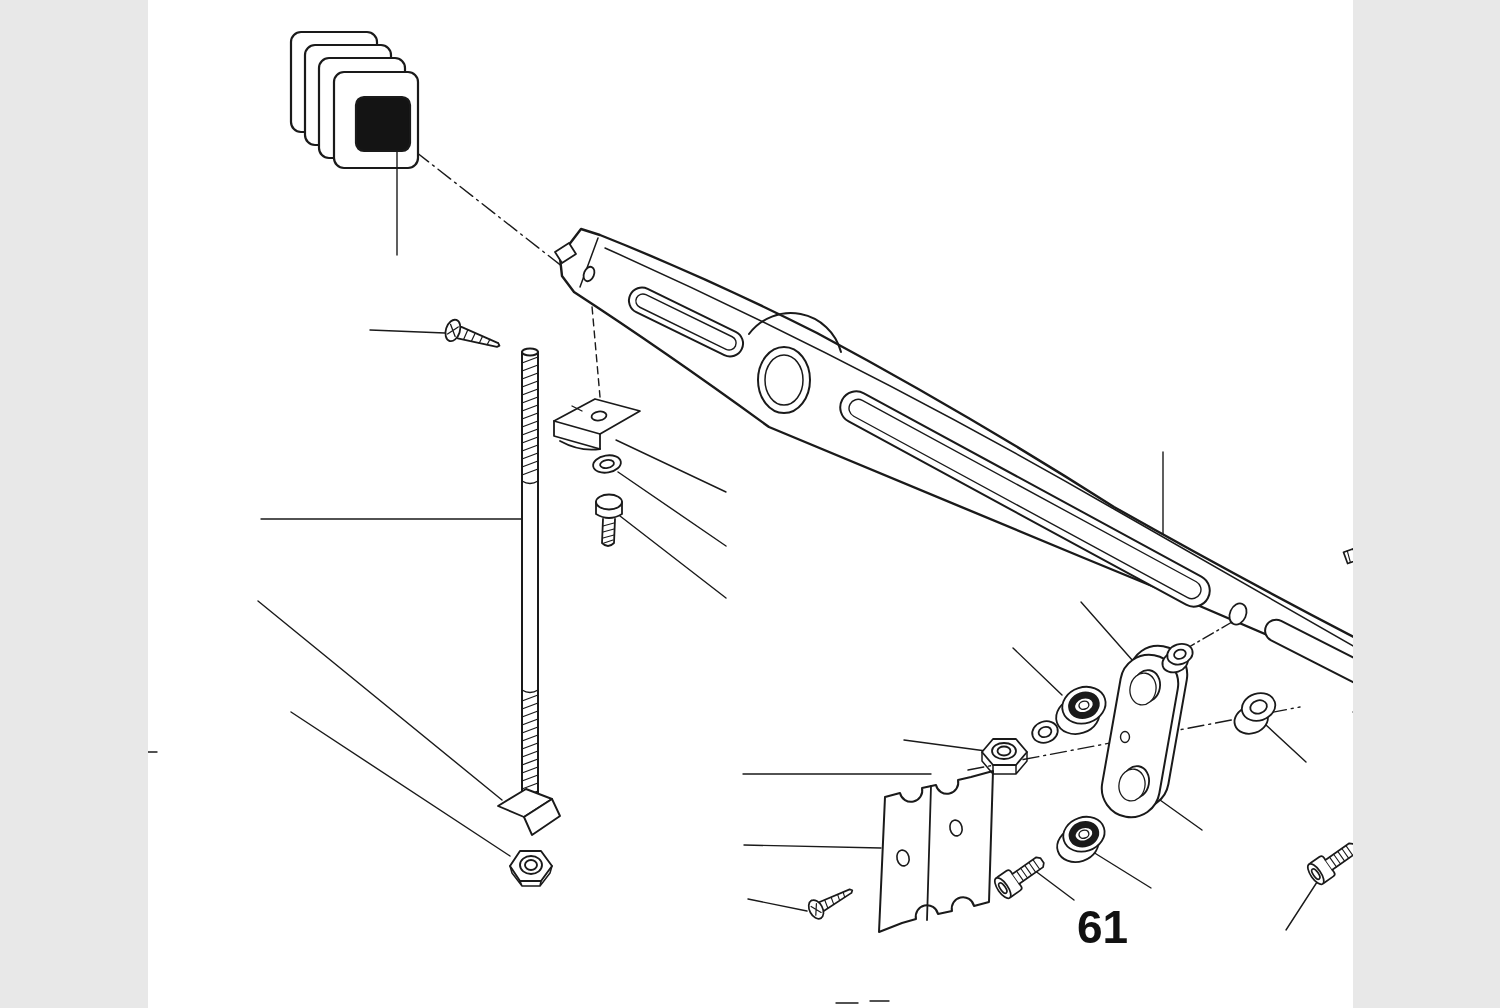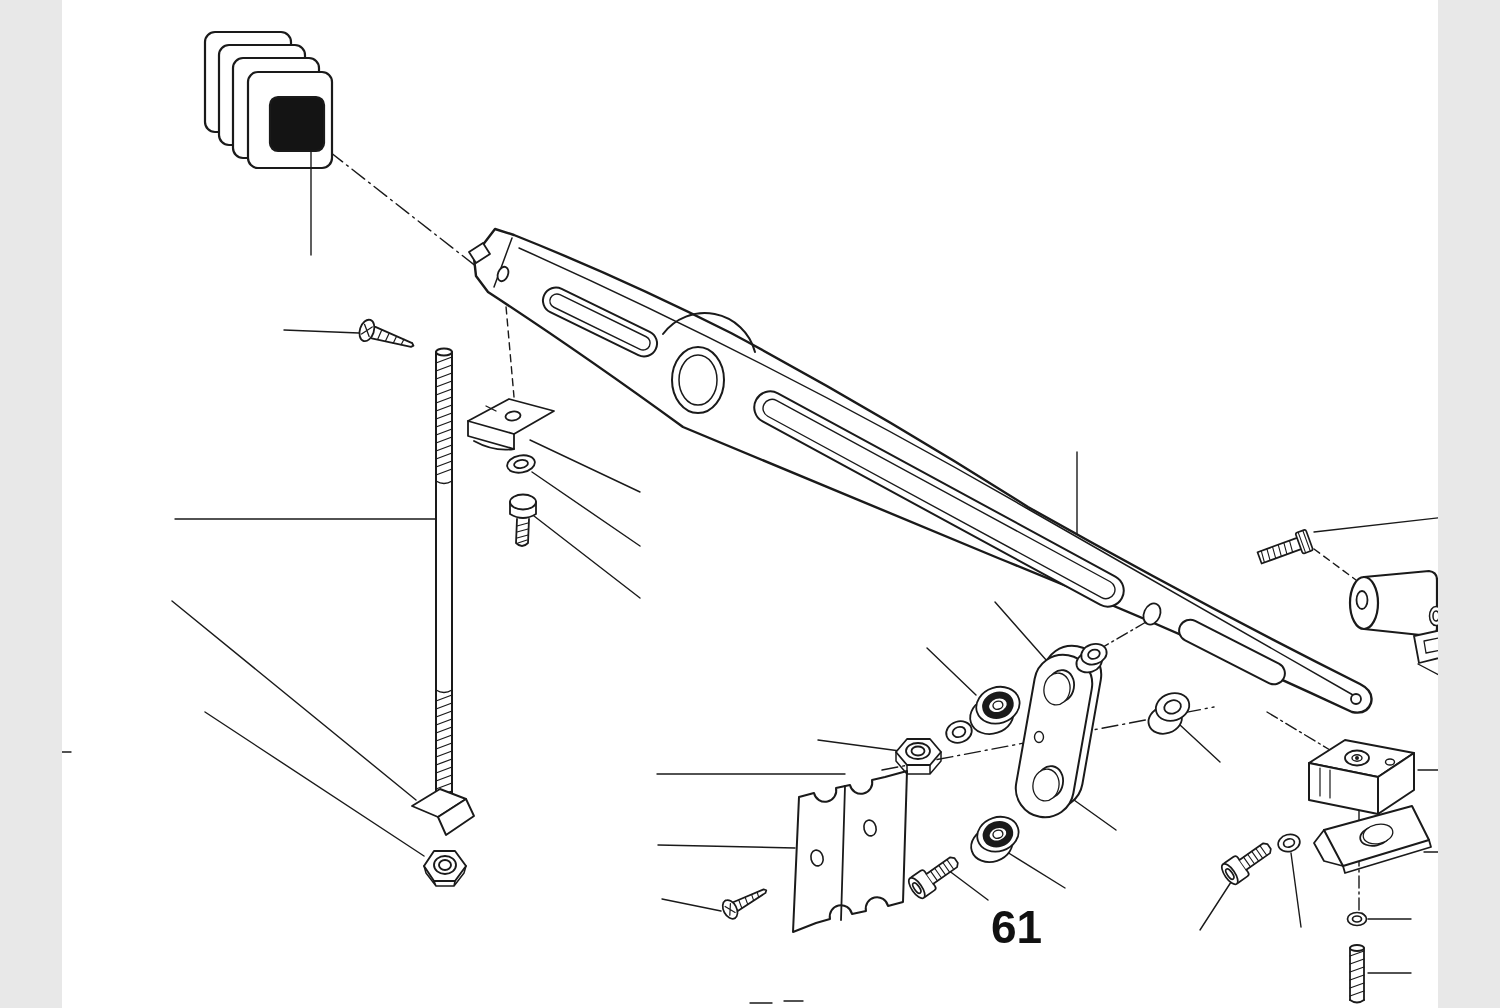--- a/index.html
+++ b/index.html
@@ -1,18 +1,18 @@
 <!DOCTYPE html>
 <html><head>
 <meta charset="utf-8">
 <style>
   html,body { margin:0; padding:0; background:#e8e8e8; }
   .stage {
     position:relative;
-    width:1376px; height:1008px;
+    width:1205px; height:1008px;
     margin:0 auto;
     background:#ffffff;
     font-family:"Liberation Sans", sans-serif;
     overflow:hidden;
   }
   svg { display:block; width:1500px; height:1008px; }
   .fig-label {
     font-family:"Liberation Sans", sans-serif;
     font-weight:bold;
     font-size:46px;

